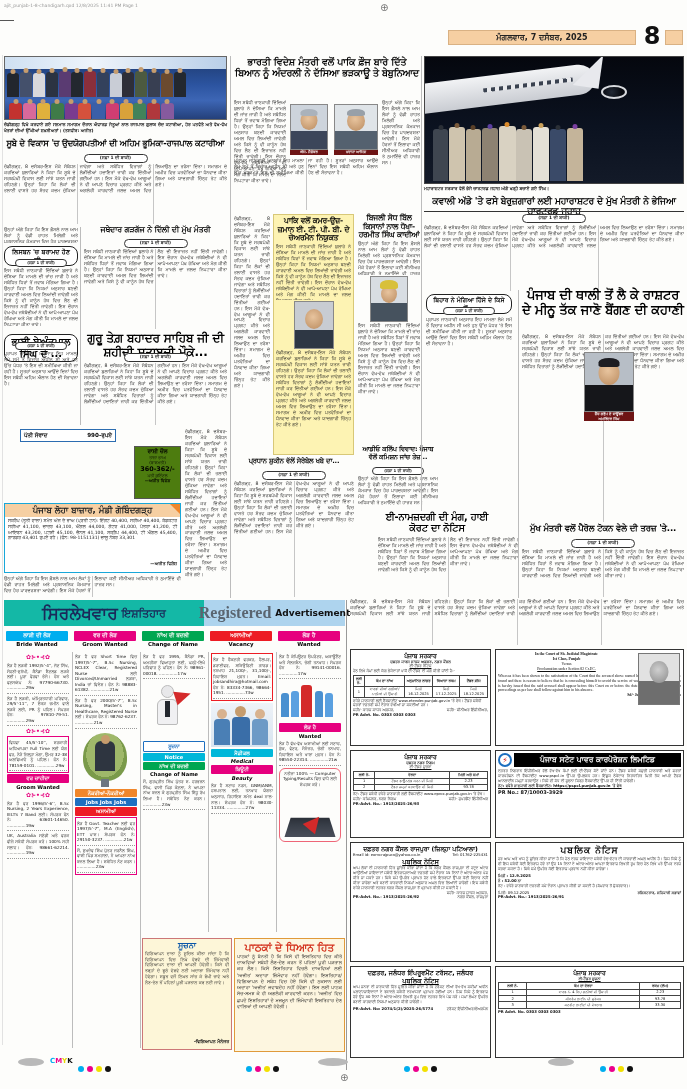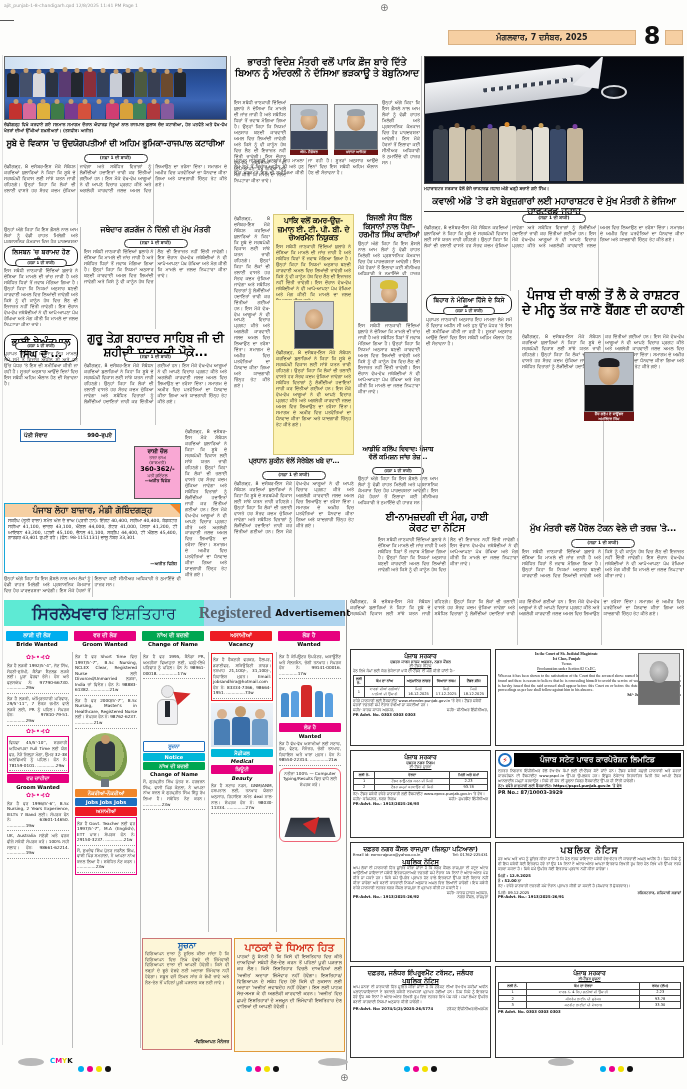--- a/index.html
+++ b/index.html
@@ -90,21 +90,21 @@
   <div class="abs hl" style="left:84px;top:332px;width:143px;height:20px;font-size:12px">ਗੁਰੂ ਤੇਗ਼ ਬਹਾਦਰ ਸਾਹਿਬ ਜੀ ਦੀ ਸ਼ਹੀਦੀ ਸ਼ਤਾਬਦੀ ਮੌਕੇ...</div>
   <div class="abs" style="left:84px;top:352px;width:143px">
       <span class="pill">(ਸਫ਼ਾ 1 ਦੀ ਬਾਕੀ)</span>
     </div>
   <div class="abs bt c2" style="left:84px;top:363px;width:143px;height:62px">ਚੰਡੀਗੜ੍ਹ, 8 ਦਸੰਬਰ-ਇਸ ਮੌਕੇ ਸੰਬੋਧਨ ਕਰਦਿਆਂ ਬੁਲਾਰਿਆਂ ਨੇ ਕਿਹਾ ਕਿ ਸੂਬੇ ਦੇ ਸਰਬਪੱਖੀ ਵਿਕਾਸ ਲਈ ਸਾਂਝੇ ਯਤਨ ਜਾਰੀ ਰਹਿਣਗੇ। ਉਨ੍ਹਾਂ ਕਿਹਾ ਕਿ ਲੋਕਾਂ ਦੀ ਭਲਾਈ ਵਾਸਤੇ ਹਰ ਸੰਭਵ ਕਦਮ ਚੁੱਕਿਆ ਜਾਵੇਗਾ ਅਤੇ ਸਬੰਧਿਤ ਵਿਭਾਗਾਂ ਨੂੰ ਲੋੜੀਂਦੀਆਂ ਹਦਾਇਤਾਂ ਜਾਰੀ ਕਰ ਦਿੱਤੀਆਂ ਗਈਆਂ ਹਨ। ਇਸ ਮੌਕੇ ਵੱਖ-ਵੱਖ ਆਗੂਆਂ ਨੇ ਵੀ ਆਪਣੇ ਵਿਚਾਰ ਪ੍ਰਗਟ ਕੀਤੇ ਅਤੇ ਅਗਲੇਰੀ ਕਾਰਵਾਈ ਜਲਦ ਅਮਲ ਵਿਚ ਲਿਆਉਣ ਦਾ ਭਰੋਸਾ ਦਿੱਤਾ। ਸਮਾਗਮ ਦੇ ਅਖ਼ੀਰ ਵਿਚ ਪਤਵੰਤਿਆਂ ਦਾ ਧੰਨਵਾਦ ਕੀਤਾ ਗਿਆ ਅਤੇ ਯਾਦਗਾਰੀ ਚਿੰਨ੍ਹ ਭੇਟ ਕੀਤੇ ਗਏ।</div>
 
   <div class="abs" style="left:20px;top:429px;width:96px;height:13px;border:1px solid #2b6cb0;display:flex;justify-content:space-between;align-items:center;padding:0 3px;font-size:5.6px;font-weight:bold;background:#fff">
     <span>ਪੱਤੀ ਸੰਵਾਦ</span>
     <span>990-ਰੁਪਏ</span>
   </div>
-  <div class="abs" style="left:134px;top:446px;width:47px;height:53px;border:1px solid #555;background:#f9a8d4;text-align:center;padding:1px">
+  <div class="abs" style="left:134px;top:446px;width:47px;height:53px;border:1px solid #555;background:#4d7c0f;text-align:center;padding:1px">
     <div style="font-size:5.6px;font-weight:bold">ਰਾਸ਼ੀ ਚੌਲ</div>
     <div style="font-size:4.2px">ਤਾਜ਼ਾ ਭਾਅ</div>
     <div style="font-size:4.2px">(ਬਾਸਮਤੀ)</div>
     <div style="font-size:6.4px;font-weight:bold">360-362/-</div>
     <div style="font-size:4.2px">ਪਤੀ ਕੁਇੰਟਲ</div>
     <div style="font-size:4.2px;font-weight:bold">—ਅਜੀਤ ਵਿਸ਼ੇਸ਼</div>
   </div>
   <div class="abs" style="left:4px;top:503px;width:177px;height:70px;border:1.4px solid #18a7d9;background:#fff">
     <div style="position:relative;background:#f6cfa2;text-align:center;font-size:8.6px;font-weight:bold;line-height:1.5;color:#222">ਪੰਜਾਬ ਲੋਹਾ ਬਾਜ਼ਾਰ, ਮੰਡੀ ਗੋਬਿੰਦਗੜ੍ਹ</div>
     <div style="position:absolute;right:0;top:0;width:0;height:0;border-left:10px solid transparent;border-top:10px solid #f0862a"></div>
@@ -197,23 +197,23 @@
     <div class="tor" style="top:5px;width:21px;height:9px;background:#1d1d22"></div>
   </div>
   <div class="abs tagname" style="left:584px;top:412px;width:50px"><span>ਸ਼ੈੱਫ ਗਰੁੱਪ ਦੇ ਫਾਊਂਡਰ</span><br><span>ਅਮਰਿੰਦਰ ਸਿੰਘ</span></div>
 
   <div class="abs hl" style="left:522px;top:524px;width:162px;height:13px;font-size:8.6px">ਮੁੱਖ ਮੰਤਰੀ ਵਲੋਂ ਪੈਰੋਲ ਟੋਕਨ ਵੇਲੇ ਦੀ ਤਰਜ਼ 'ਤੇ...</div>
   <div class="abs" style="left:522px;top:538px;width:162px">
       <span class="pill">(ਸਫ਼ਾ 1 ਦੀ ਬਾਕੀ)</span>
     </div>
   <div class="abs bt c2" style="left:522px;top:549px;width:162px;height:48px">ਇਸ ਸਬੰਧੀ ਜਾਣਕਾਰੀ ਦਿੰਦਿਆਂ ਬੁਲਾਰੇ ਨੇ ਦੱਸਿਆ ਕਿ ਮਾਮਲੇ ਦੀ ਜਾਂਚ ਜਾਰੀ ਹੈ ਅਤੇ ਸਬੰਧਿਤ ਧਿਰਾਂ ਤੋਂ ਜਵਾਬ ਮੰਗਿਆ ਗਿਆ ਹੈ। ਉਨ੍ਹਾਂ ਕਿਹਾ ਕਿ ਨਿਯਮਾਂ ਅਨੁਸਾਰ ਬਣਦੀ ਕਾਰਵਾਈ ਅਮਲ ਵਿਚ ਲਿਆਂਦੀ ਜਾਵੇਗੀ ਅਤੇ ਕਿਸੇ ਨੂੰ ਵੀ ਕਾਨੂੰਨ ਹੱਥ ਵਿਚ ਲੈਣ ਦੀ ਇਜਾਜ਼ਤ ਨਹੀਂ ਦਿੱਤੀ ਜਾਵੇਗੀ। ਇਸ ਦੌਰਾਨ ਵੱਖ-ਵੱਖ ਜਥੇਬੰਦੀਆਂ ਨੇ ਵੀ ਆਪੋ-ਆਪਣਾ ਪੱਖ ਰੱਖਿਆ ਅਤੇ ਮੰਗ ਕੀਤੀ ਕਿ ਮਾਮਲੇ ਦਾ ਜਲਦ ਨਿਪਟਾਰਾ ਕੀਤਾ ਜਾਵੇ।</div>
 
-  <div class="abs" style="left:4px;top:600px;width:200px;height:26px;background:#5eead4;display:flex;align-items:center;justify-content:center;gap:4px">
+  <div class="abs" style="left:4px;top:600px;width:200px;height:26px;background:#14b8a6;display:flex;align-items:center;justify-content:center;gap:4px">
     <span style="font-size:17px;font-weight:bold;color:#1a2a5a">ਸਿਰਲੇਖਵਾਰ</span>
-    <span style="font-size:16px;font-weight:normal;color:#1a2a5a">ਇਸ਼ਤਿਹਾਰ</span>
+    <span style="font-size:11px;font-weight:bold;color:#1a2a5a">ਇਸ਼ਤਿਹਾਰ</span>
   </div>
   <div class="abs" style="left:204px;top:600px;width:141px;height:26px;background:#aed4ee;display:flex;align-items:center;justify-content:center;gap:4px">
     <span style="font-size:16px;font-weight:bold;color:#5a6570;font-family:'Liberation Serif',serif">Registered</span>
     <span style="font-size:9px;font-weight:bold;color:#111">Advertisement</span>
   </div>
 
   <div class="cat" style="left:6px;top:631px">
       <div class="pa" style="background:#00aeef">ਲਾੜੀ ਦੀ ਲੋੜ</div>
       <div class="en">Bride Wanted</div>
     </div>

